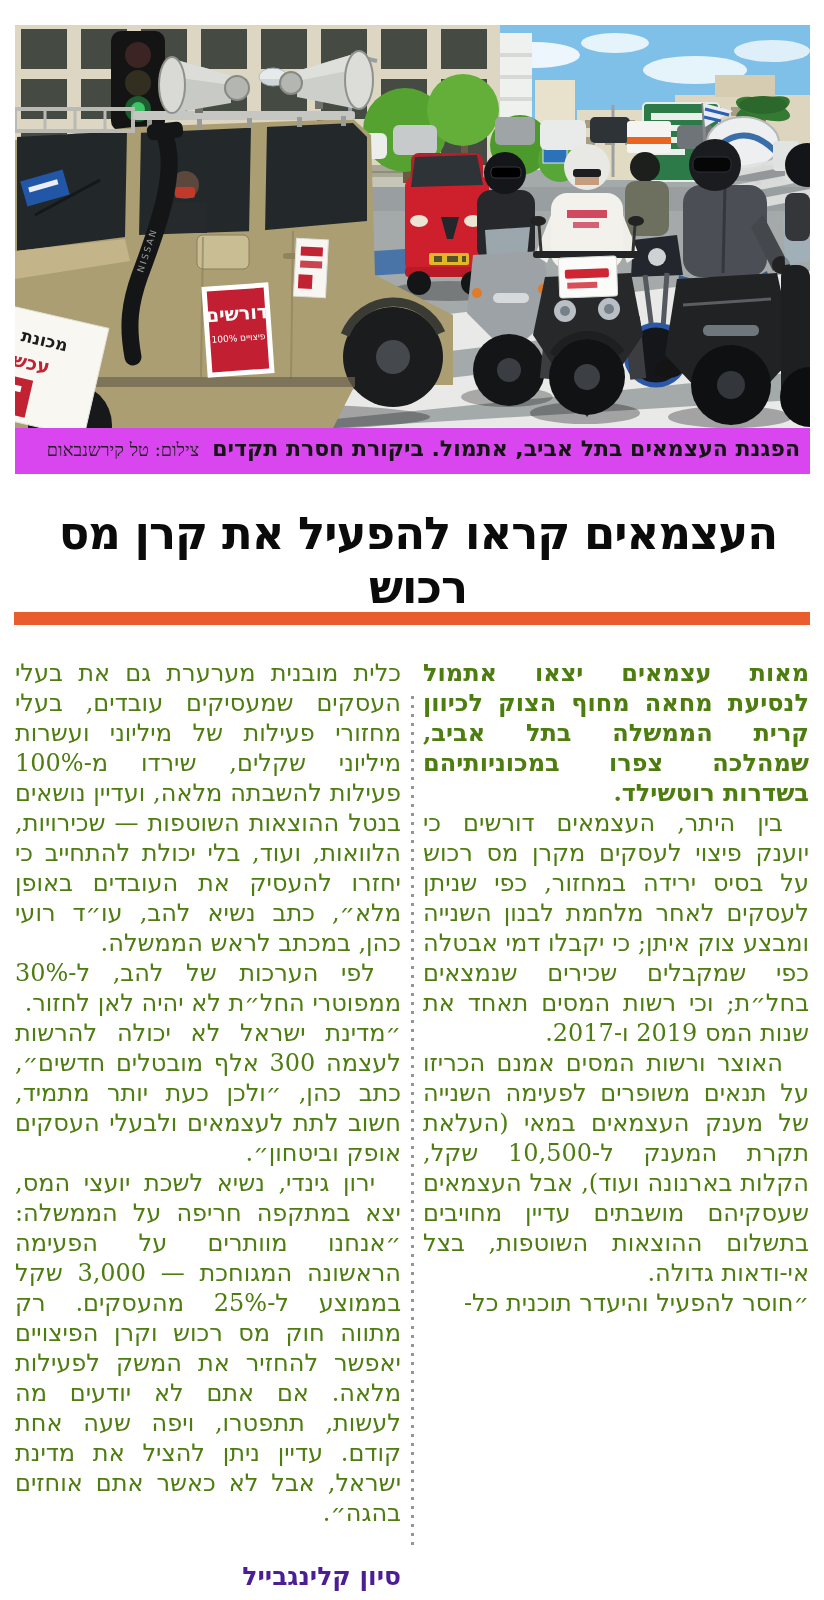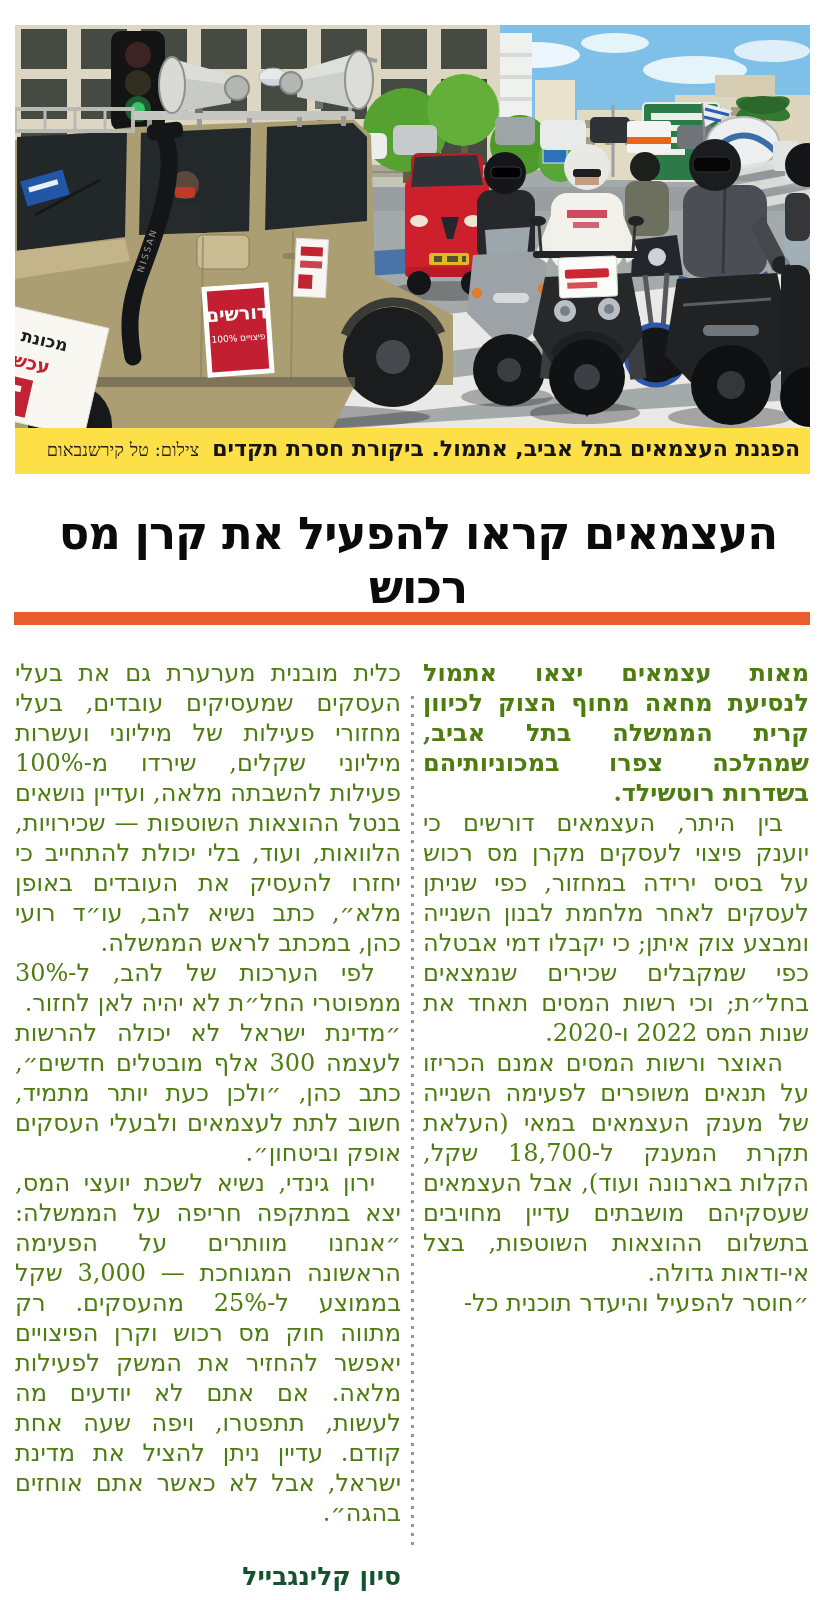--- a/index.html
+++ b/index.html
@@ -11,21 +11,21 @@
     overflow:hidden;
     font-family:"DejaVu Serif","DejaVu Sans",serif;
     margin:0 auto;
   }
   
   .photo-block{
     position:absolute;top:25px;left:15px;width:795px;margin:0;
   }
   .photo-block svg{display:block;width:795px;height:403px;background:#9fa6a8;}
   .caption{
-    background:#fde047;
+    background:#d946ef;
     direction:rtl;text-align:right;
     padding:7px 10px 9px 10px;
     line-height:28px;
   }
   .cap-bold{
     font-family:"DejaVu Sans","Liberation Sans",sans-serif;
     font-weight:bold;font-size:22px;color:#141414;
   }
   .cap-credit{
     font-family:"DejaVu Serif",serif;
@@ -55,21 +55,21 @@
     background:repeating-linear-gradient(to bottom,#97968e 0 3px,transparent 3px 9px);
   }
   .col p{
     margin:0;font-size:24px;line-height:30px;
     text-align:justify;color:#4d7c0f;
   }
   .col p.lead{font-weight:bold;}
   .col p.indent{text-indent:26px;}
   .author{
     font-family:"DejaVu Sans","Liberation Sans",sans-serif;
-    font-weight:bold;font-size:25px;color:#14532d;
+    font-weight:bold;font-size:25px;color:#4c1d95;
     margin-top:34px;text-align:right;
   }
 </style>
 </head>
 <body>
 
 <div class="page">
 
   <figure class="photo-block">
     <svg viewBox="0 0 795 403" aria-hidden="true">
@@ -411,22 +411,22 @@
       <span class="cap-credit">צילום: טל קירשנבאום</span>
     </figcaption>
   </figure>
 
   <h1 class="headline">העצמאים קראו להפעיל את קרן מס רכוש</h1>
   <div class="rule"></div>
 
   <div class="columns">
     <div class="col">
       <p class="lead">מאות עצמאים יצאו אתמול לנסיעת מחאה מחוף הצוק לכיוון קרית הממשלה בתל אביב, שמהלכה צפרו במכוניותיהם בשדרות רוטשילד.</p>
-      <p class="indent">בין היתר, העצמאים דורשים כי יוענק פיצוי לעסקים מקרן מס רכוש על בסיס ירידה במחזור, כפי שניתן לעסקים לאחר מלחמת לבנון השנייה ומבצע צוק איתן; כי יקבלו דמי אבטלה כפי שמקבלים שכירים שנמצאים בחל״ת; וכי רשות המסים תאחד את שנות המס 2022 ו-2020.</p>
-      <p class="indent">האוצר ורשות המסים אמנם הכריזו על תנאים משופרים לפעימה השנייה של מענק העצמאים במאי (העלאת תקרת המענק ל-18,700 שקל, הקלות בארנונה ועוד), אבל העצמאים שעסקיהם מושבתים עדיין מחויבים בתשלום ההוצאות השוטפות, בצל אי-ודאות גדולה.</p>
+      <p class="indent">בין היתר, העצמאים דורשים כי יוענק פיצוי לעסקים מקרן מס רכוש על בסיס ירידה במחזור, כפי שניתן לעסקים לאחר מלחמת לבנון השנייה ומבצע צוק איתן; כי יקבלו דמי אבטלה כפי שמקבלים שכירים שנמצאים בחל״ת; וכי רשות המסים תאחד את שנות המס 2019 ו-2017.</p>
+      <p class="indent">האוצר ורשות המסים אמנם הכריזו על תנאים משופרים לפעימה השנייה של מענק העצמאים במאי (העלאת תקרת המענק ל-10,500 שקל, הקלות בארנונה ועוד), אבל העצמאים שעסקיהם מושבתים עדיין מחויבים בתשלום ההוצאות השוטפות, בצל אי-ודאות גדולה.</p>
       <p>״חוסר להפעיל והיעדר תוכנית כל-</p>
     </div>
     <div class="divider"></div>
     <div class="col">
       <p>כלית מובנית מערערת גם את בעלי העסקים שמעסיקים עובדים, בעלי מחזורי פעילות של מיליוני ועשרות מיליוני שקלים, שירדו מ-100% פעילות להשבתה מלאה, ועדיין נושאים בנטל ההוצאות השוטפות — שכירויות, הלוואות, ועוד, בלי יכולת להתחייב כי יחזרו להעסיק את העובדים באופן מלא״, כתב נשיא להב, עו״ד רועי כהן, במכתב לראש הממשלה.</p>
       <p class="indent">לפי הערכות של להב, ל-30% ממפוטרי החל״ת לא יהיה לאן לחזור.</p>
       <p>״מדינת ישראל לא יכולה להרשות לעצמה 300 אלף מובטלים חדשים״, כתב כהן, ״ולכן כעת יותר מתמיד, חשוב לתת לעצמאים ולבעלי העסקים אופק וביטחון״.</p>
       <p class="indent">ירון גינדי, נשיא לשכת יועצי המס, יצא במתקפה חריפה על הממשלה: ״אנחנו מוותרים על הפעימה הראשונה המגוחכת — 3,000 שקל בממוצע ל-25% מהעסקים. רק מתווה חוק מס רכוש וקרן הפיצויים יאפשר להחזיר את המשק לפעילות מלאה. אם אתם לא יודעים מה לעשות, תתפטרו, ויפה שעה אחת קודם. עדיין ניתן להציל את מדינת ישראל, אבל לא כאשר אתם אוחזים בהגה״.</p>
       <div class="author">סיון קלינגבייל</div>
     </div>

